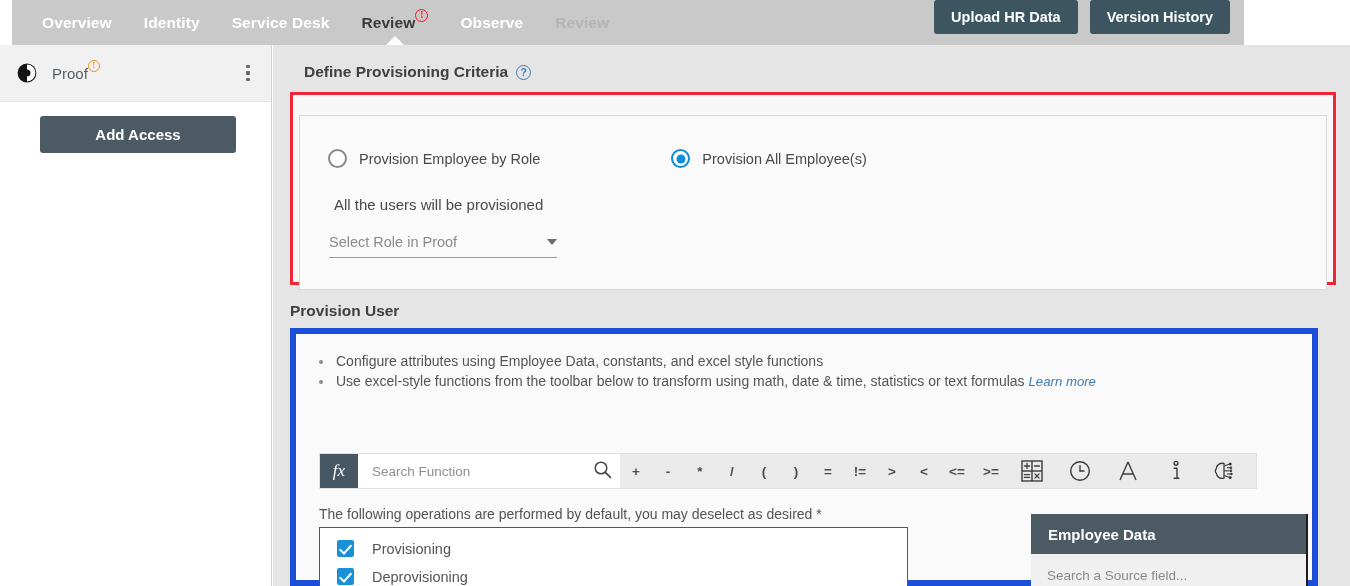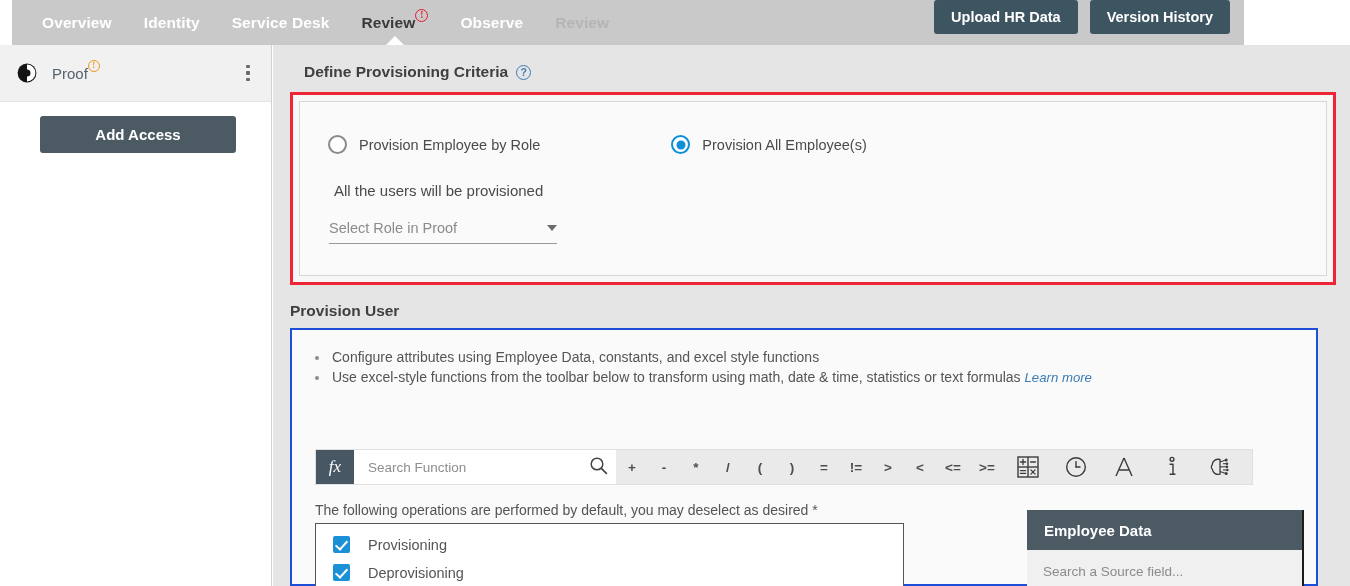--- a/index.html
+++ b/index.html
@@ -147,20 +147,21 @@
     width: 1046px; height: 193px;
     border: 3px solid #f02437;
     background: #f7f7f7;
     padding: 6px;
   }
   .criteria-card {
     width: 100%; height: 100%;
     border: 1px solid #d8d8d8;
     background: #fafafa;
     position: relative;
+    margin-top: 14px;
   }
   .radio-row {
     position: absolute; left: 28px; top: 33px;
     display: flex; align-items: center;
   }
   .radio-opt { display: flex; align-items: center; cursor: pointer; }
   .radio {
     width: 19px; height: 19px; flex: none;
     border: 2px solid #8a8a8a; border-radius: 50%;
     background: #fff; margin-right: 12px;
@@ -194,21 +195,21 @@
     border-left: 5.5px solid transparent;
     border-right: 5.5px solid transparent;
     border-top: 6px solid #6b6b6b;
   }
 
   
   .pu-title { position: absolute; left: 17px; top: 257px; flex-direction: column; }
   .pu-card {
     position: absolute; left: 17px; top: 283px;
     width: 1028px; height: 258px;
-    border: 2px solid #1d4ed8;
+    border: 6px solid #1d4ed8;
     background: #fafafa;
   }
   .bullets {
     margin: 0; padding: 17px 0 0 38px;
     list-style: disc;
   }
   .bullets li {
     font-size: 14px; color: #545454;
     line-height: 20px;
     padding-left: 2px;

